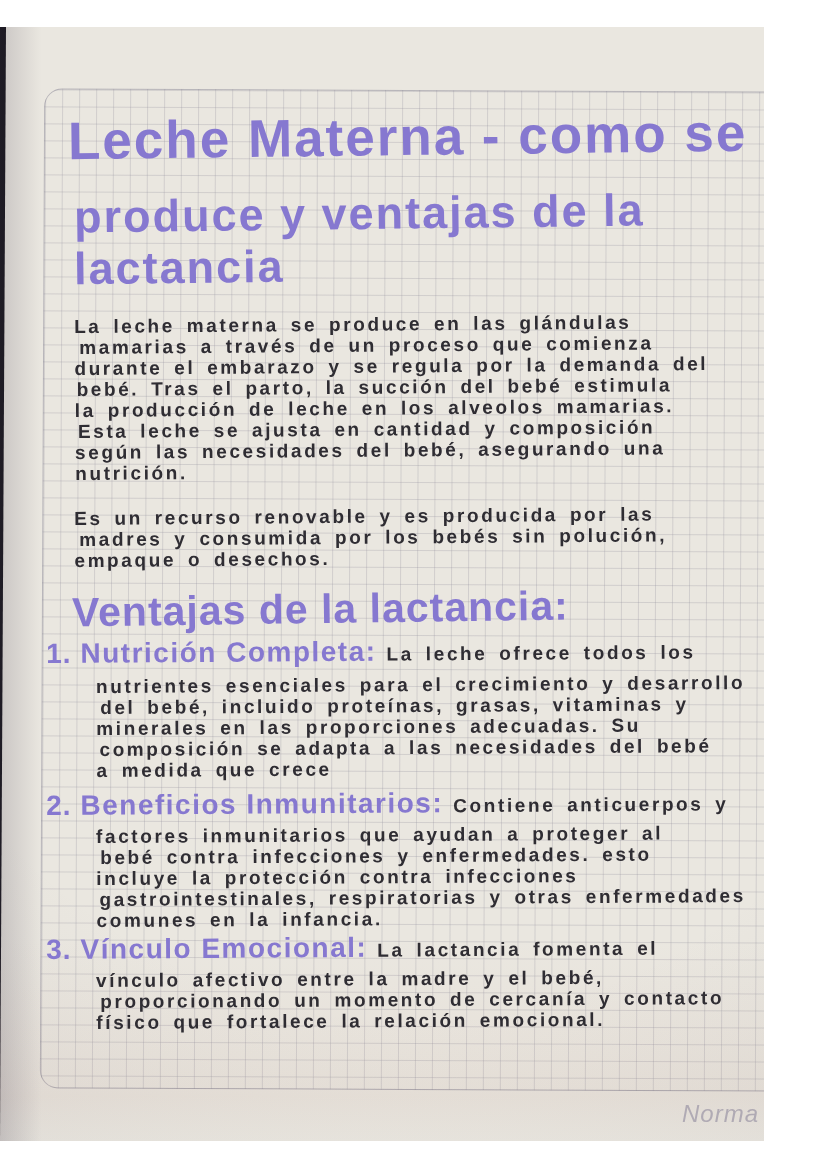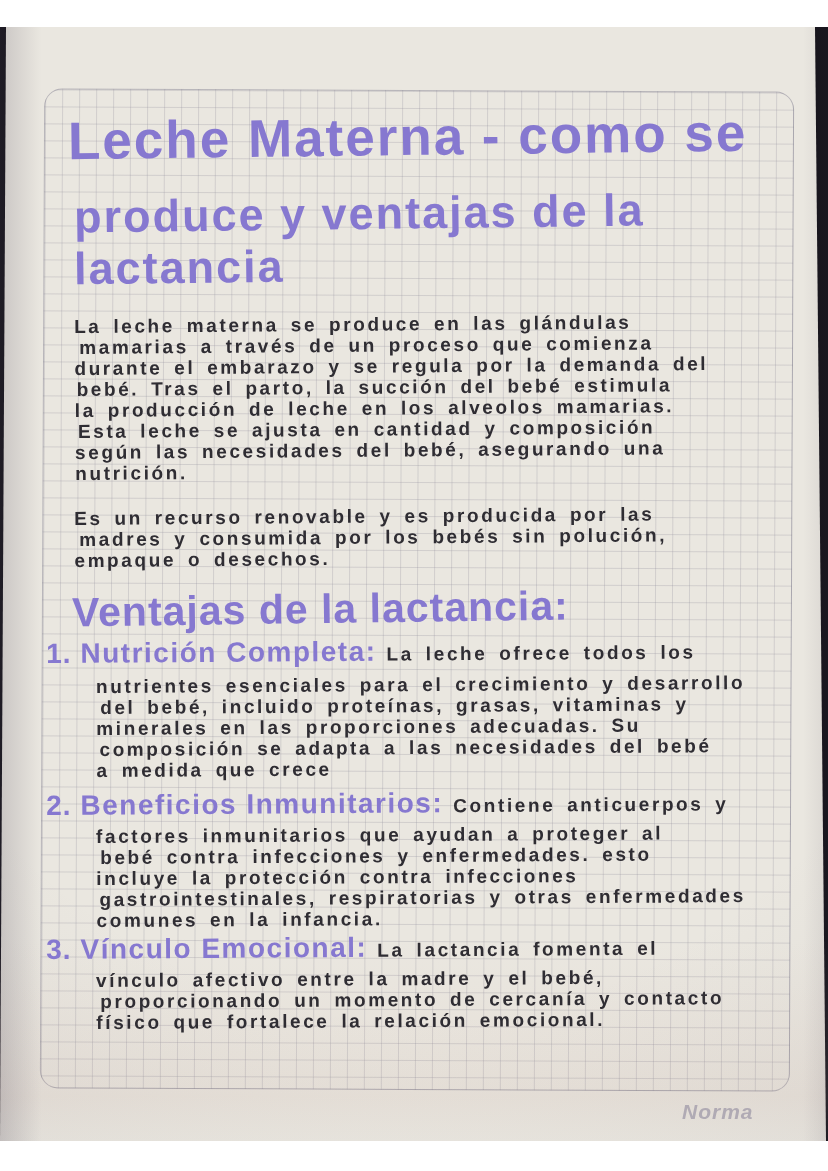--- a/index.html
+++ b/index.html
@@ -1,17 +1,17 @@
 <!DOCTYPE html>
 <html><head>
 <meta charset="utf-8">
 <style>
   html,body{margin:0;padding:0;background:#ffffff;}
   .scene{
-    position:relative;width:828px;height:1171px;overflow:hidden;
+    position:relative;width:764px;height:1171px;overflow:hidden;
     background:#ffffff;
     font-family:"Liberation Sans", sans-serif;
   }
   
   .photo-bg{
     position:absolute;left:0;top:27px;width:828px;height:1114px;
     background:#15131a;
   }
   
   .paper{
@@ -62,21 +62,21 @@
 
   .item-head{display:flex;align-items:baseline;white-space:nowrap;transform:rotate(-0.4deg);transform-origin:left top;}
   .item-num{font-size:28px;letter-spacing:1px;}
   .item-label{font-size:28px;letter-spacing:1.5px;margin-left:9px;}
   .item-lead{margin-left:10px;}
   .item-body{transform:rotate(-0.35deg);transform-origin:left top;}
   .item-body div:nth-child(2){margin-left:4px;}
   .item-body div:nth-child(4){margin-left:3px;}
 
   .norma{
-    font-size:21px;font-weight:bold;font-style:italic;
+    font-size:24px;font-weight:normal;font-style:italic;
     color:rgba(122,115,142,0.48);letter-spacing:1px;
   }
 </style>
 </head>
 <body>
 
 <div class="scene">
 
   <div class="photo-bg"></div>
   <div class="paper"></div>

